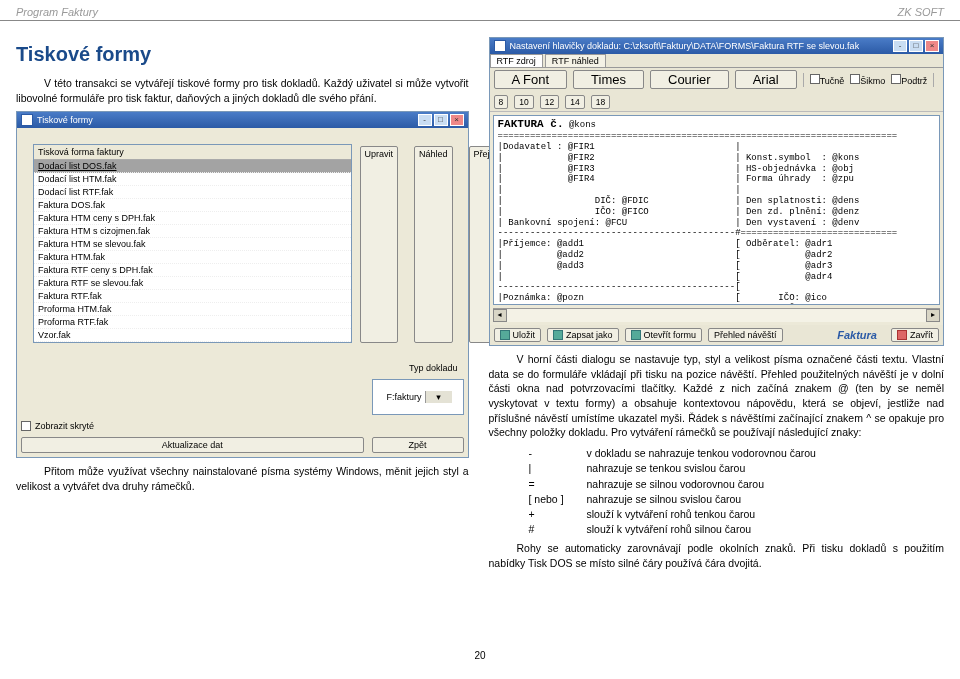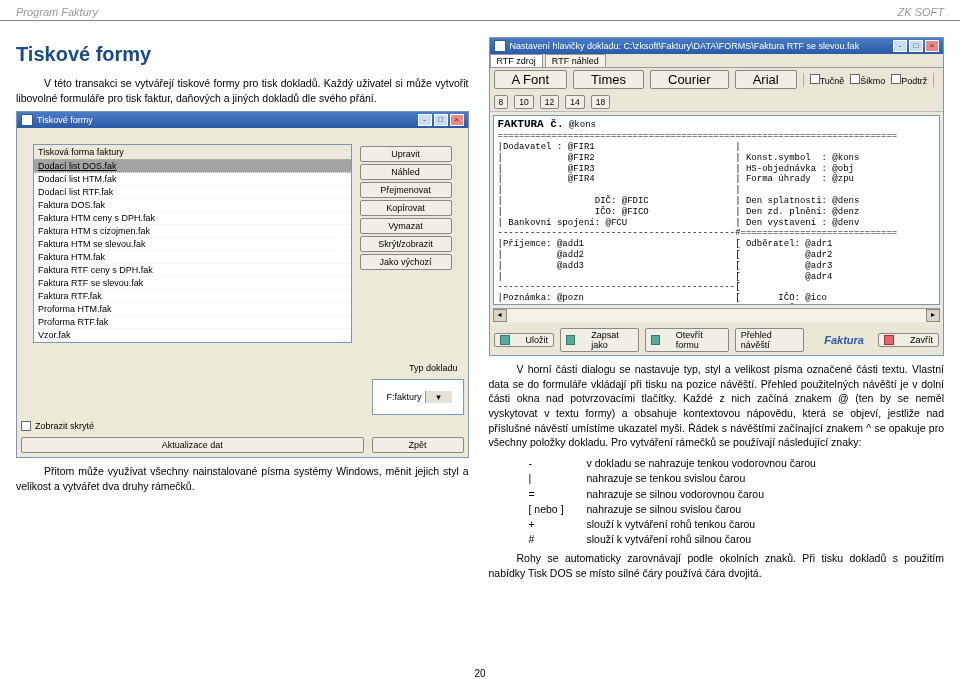--- a/index.html
+++ b/index.html
@@ -84,21 +84,21 @@
     border: 1px solid #7a98b8;
   }
   .tf-list .hdr {
     background: #ece9d8;
     border-bottom: 1px solid #aaa;
     padding: 2px 4px;
     font-size: 9px;
   }
   .tf-list .row { padding: 1px 4px; font-size: 9px; border-bottom: 1px dotted #eee; }
   .tf-list .row.sel { background: #a3a3a3; text-decoration: underline; }
-  .tf-btns { width: 92px; display: flex; flex-direction: column; gap: 2px; padding-top: 2px; }
+  .tf-btns { width: 92px; display: flex; gap: 16px; padding-top: 2px; }
   .wbtn {
     background: #f1efe3;
     border: 1px solid #888;
     padding: 2px 4px;
     font-size: 9px;
     text-align: center;
     border-radius: 2px;
   }
   .tf-footer {
     padding: 4px;
@@ -136,31 +136,31 @@
     white-space: pre;
     height: 190px;
     overflow: hidden;
   }
   .editor b { font-weight: bold; font-size: 11px; }
   .ed-scrollbar { height: 14px; background: #ece9d8; border-top: 1px solid #999; margin: 0 3px 3px; display: flex; }
   .ed-scrollbar .arr { width: 14px; background: #d9d6c6; border: 1px solid #888; text-align: center; font-size: 8px; }
   .ed-scrollbar .track { flex: 1; background: #f4f2e6; }
   .ed-bottombar { display: flex; gap: 6px; padding: 3px 4px; background: #e9e6d5; align-items: center; }
   .ed-bottombar .ibtn {
-    display: flex; align-items: center; gap: 16px;
+    display: flex; align-items: center; gap: 3px;
     background: #f1efe3; border: 1px solid #888; padding: 1px 5px; font-size: 9px; border-radius: 2px;
   }
   .ic { width: 10px; height: 10px; background: #5a9; display: inline-block; border: 1px solid #377; }
   .ic.red { background: #d66; border-color: #a33; }
   .ed-bottombar .spacer { flex: 1; }
   .faktura-label { color: #2b5aa6; font-weight: bold; font-style: italic; font-size: 11px; padding: 0 8px; }
 
   .page-num {
     position: absolute;
-    bottom: 0;
+    bottom: 18px;
     left: 0; right: 0;
     text-align: center;
     font-size: 10px;
   }
 </style>
 </head>
 <body>
 
 <div class="page-header">
   <span>Program Faktury</span>

